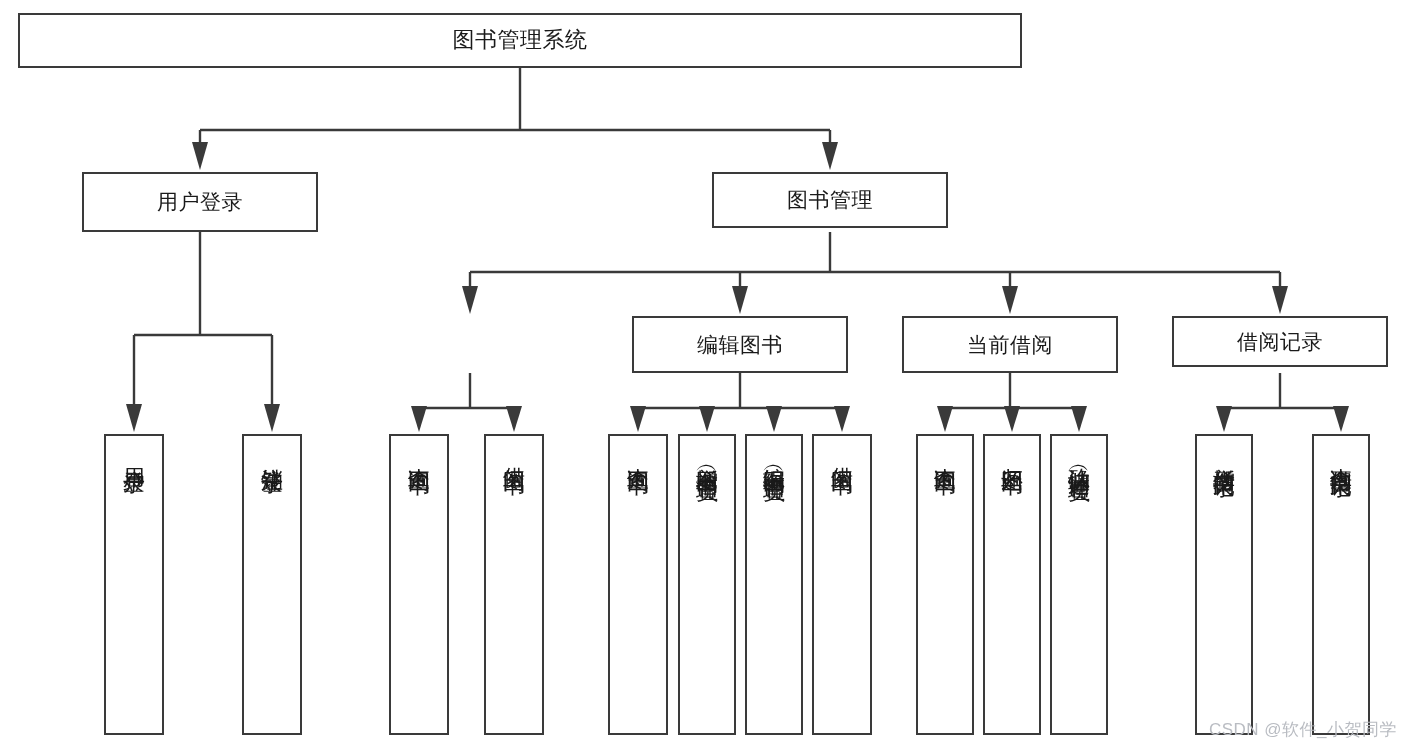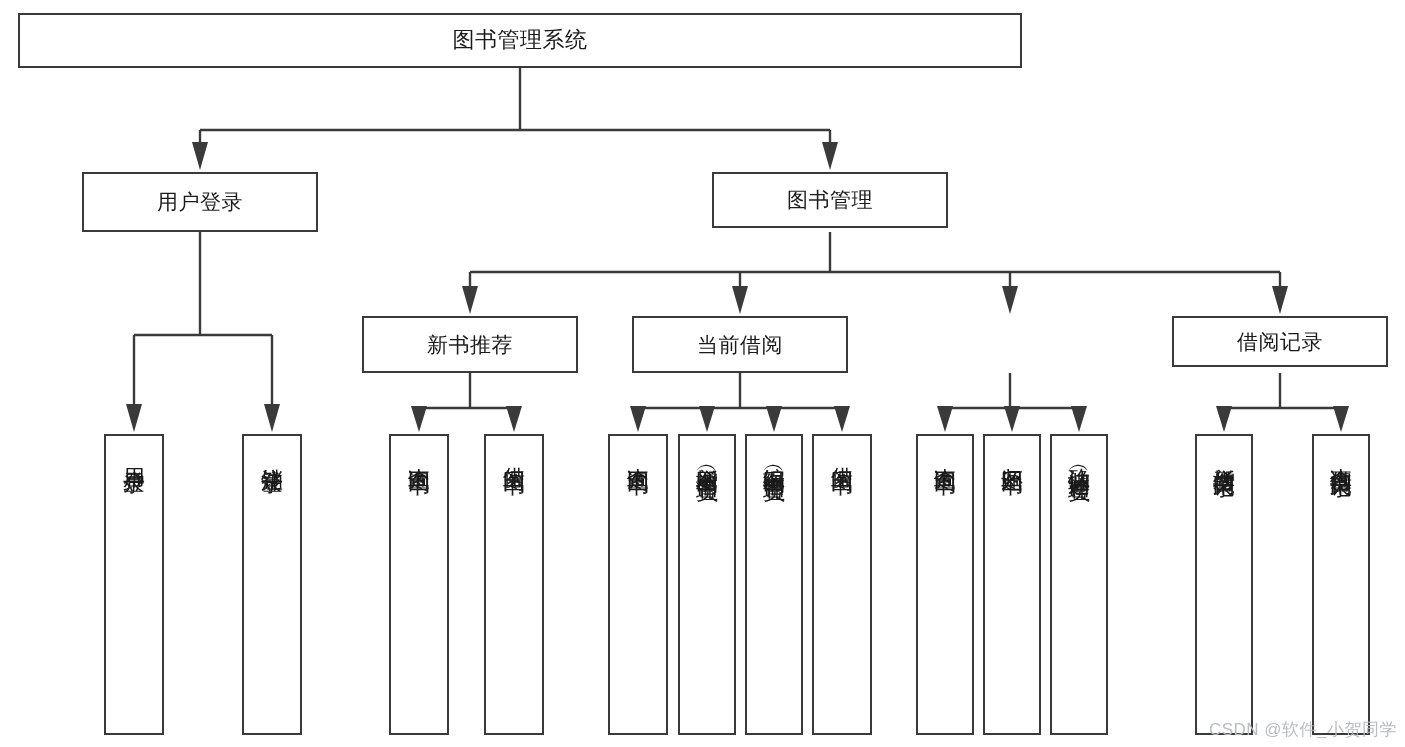--- a/index.html
+++ b/index.html
@@ -145,24 +145,24 @@
     <span class="lbl">图书管理系统</span>
   </div>
 
   <div class="node horiz" style="left:82px; top:172px; width:236px; height:60px;">
     <span class="lbl">用户登录</span>
   </div>
   <div class="node horiz" style="left:712px; top:172px; width:236px; height:56px;">
     <span class="lbl">图书管理</span>
   </div>
 
-  <div class="node horiz" style="left:362px; top:316px; width:216px; height:57px;">
-    <span class="lbl">新书推荐</span>
-  </div>
   <div class="node horiz" style="left:632px; top:316px; width:216px; height:57px;">
+    <span class="lbl">编辑图书</span>
+  </div>
+  <div class="node horiz" style="left:902px; top:316px; width:216px; height:57px;">
     <span class="lbl">当前借阅</span>
   </div>
   <div class="node horiz" style="left:1172px; top:316px; width:216px; height:51px;">
     <span class="lbl">借阅记录</span>
   </div>
 
   <div class="node vert" style="left:104px; top:434px; width:60px; height:301px;">
     <span class="lbl">用户登录</span>
   </div>
   <div class="node vert" style="left:242px; top:434px; width:60px; height:301px;">

